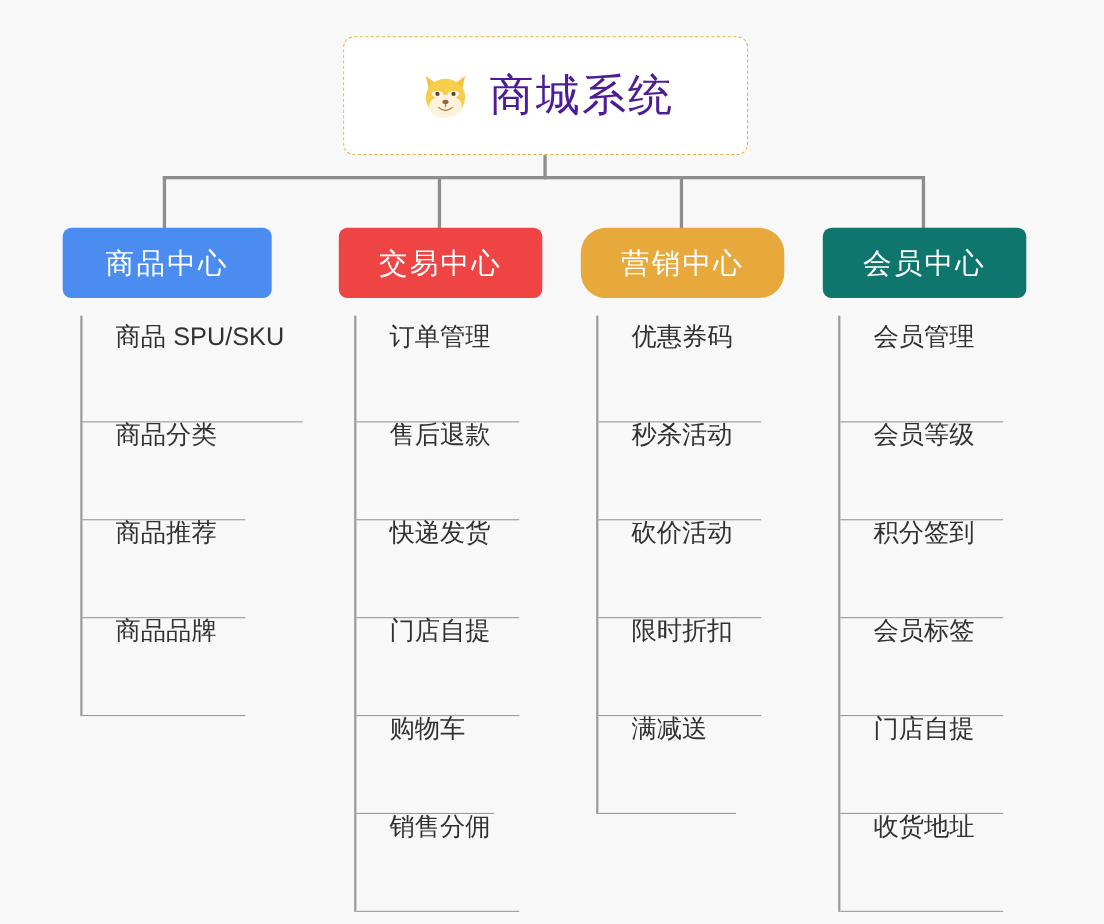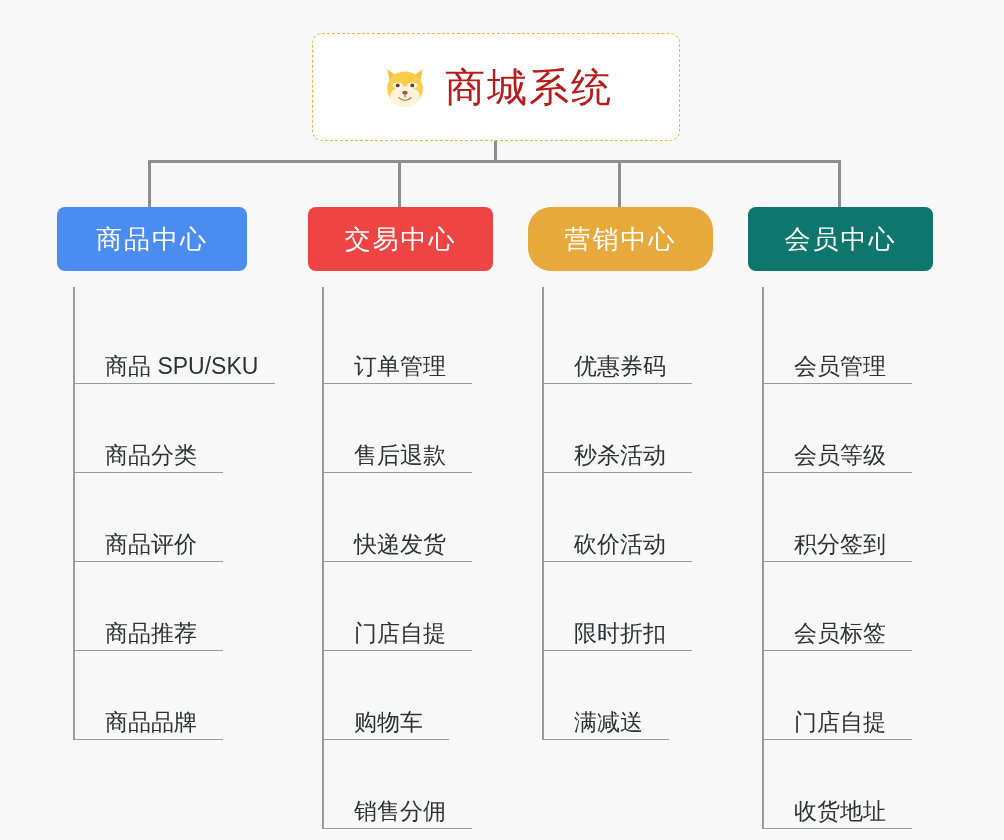--- a/index.html
+++ b/index.html
@@ -113,21 +113,20 @@
   }
   .column.c2 .leaf-list,
   .column.c3 .leaf-list,
   .column.c4 .leaf-list { margin-left: 14px; }
 
   .leaf-item {
     height: 89px;
     position: relative;
     box-sizing: border-box;
     display: flex;
-    align-items: flex-end;
     padding-left: 30px;
     padding-bottom: 6px;
   }
   .leaf-item::after {
     content: "";
     position: absolute;
     left: 0;
     bottom: 0;
     height: 1px;
     background: #9a9a9a;
@@ -161,21 +160,21 @@
         <ellipse cx="32" cy="43" rx="18" ry="12" fill="#fdf3dc"></ellipse>
         <ellipse cx="23" cy="30" rx="6.5" ry="3.6" fill="#fdf6e2"></ellipse>
         <ellipse cx="41" cy="30" rx="6.5" ry="3.6" fill="#fdf6e2"></ellipse>
         <ellipse cx="23" cy="30" rx="2.4" ry="2.4" fill="#5c4630"></ellipse>
         <ellipse cx="41" cy="30" rx="2.4" ry="2.4" fill="#5c4630"></ellipse>
         <ellipse cx="32" cy="39" rx="3.4" ry="2.4" fill="#8a6a3c"></ellipse>
         <path d="M32 41 L32 45" stroke="#b08a50" stroke-width="1.6" fill="none"></path>
         <path d="M24 45 q8 7 16 0" stroke="#b08a50" stroke-width="1.6" fill="none"></path>
       </svg>
     </div>
-    <div class="root-title" style="color: #b91c1c;">商城系统</div>
+    <div class="root-title" style="color: #4c1d95;">商城系统</div>
   </div>
 
   <div class="connector conn-stem" style="background: rgb(142, 142, 142);"></div>
   <div class="connector conn-bus" style="background: rgb(142, 142, 142);"></div>
   <div class="connector conn-drop d1" style="background: rgb(142, 142, 142);"></div>
   <div class="connector conn-drop d2" style="background: rgb(142, 142, 142);"></div>
   <div class="connector conn-drop d3" style="background: rgb(142, 142, 142);"></div>
   <div class="connector conn-drop d4" style="background: rgb(142, 142, 142);"></div>
 
   <div class="column c1">
@@ -185,24 +184,20 @@
     <div class="leaf-list">
       <div class="leaf-item">
         <span class="leaf-label">商品 SPU/SKU</span>
         <span class="leaf-underline" style="width: 200px;"></span>
       </div>
       <div class="leaf-item">
         <span class="leaf-label">商品分类</span>
         <span class="leaf-underline" style="width: 148px;"></span>
       </div>
       <div class="leaf-item">
-        <span class="leaf-label">商品评价</span>
-        <span class="leaf-underline" style="width: 148px;"></span>
-      </div>
-      <div class="leaf-item">
         <span class="leaf-label">商品推荐</span>
         <span class="leaf-underline" style="width: 148px;"></span>
       </div>
       <div class="leaf-item">
         <span class="leaf-label">商品品牌</span>
         <span class="leaf-underline" style="width: 148px;"></span>
       </div>
     </div>
   </div>
 

